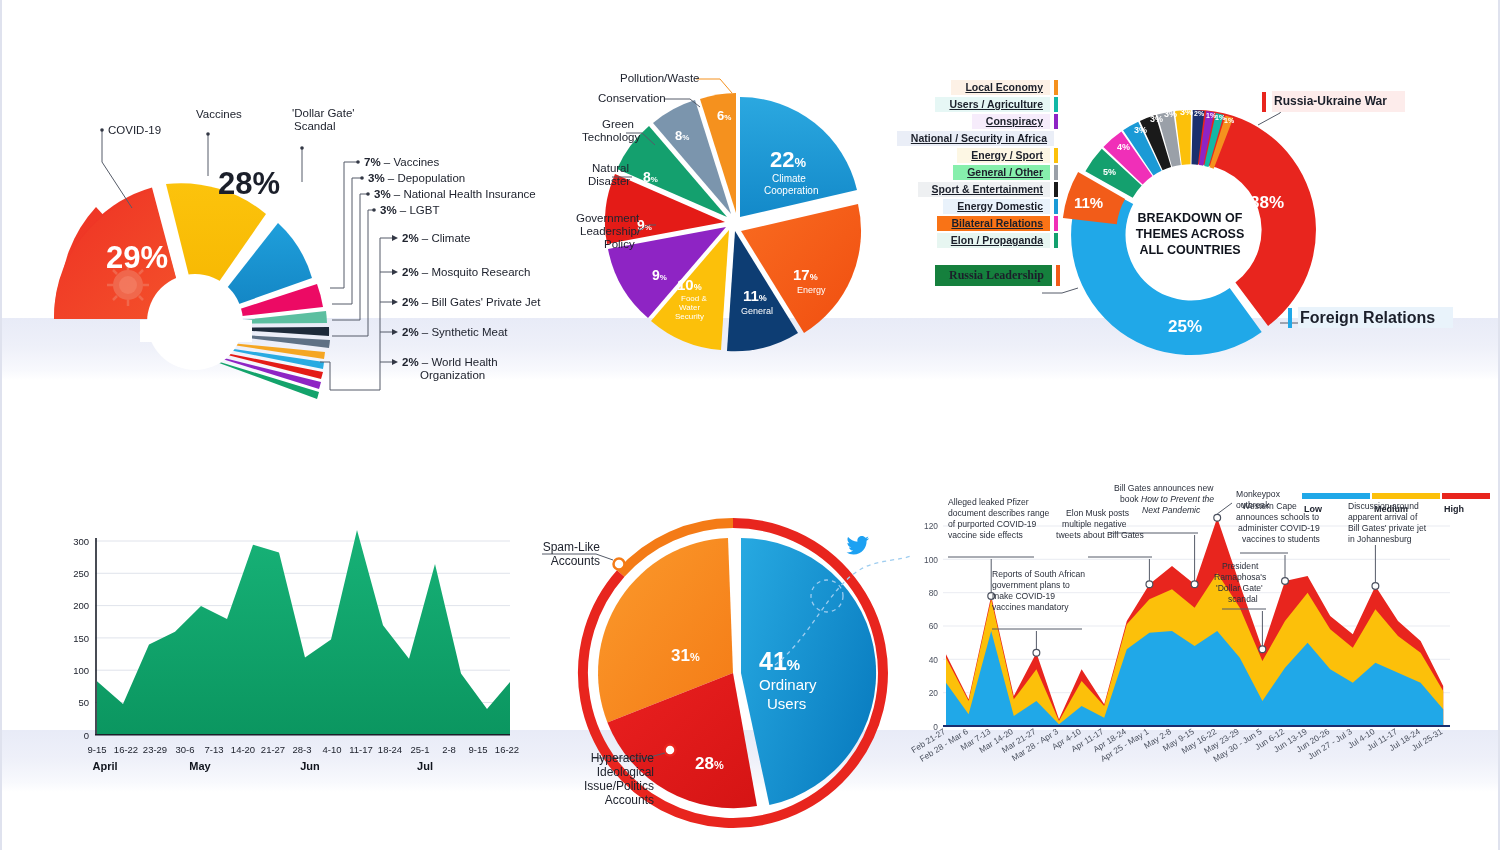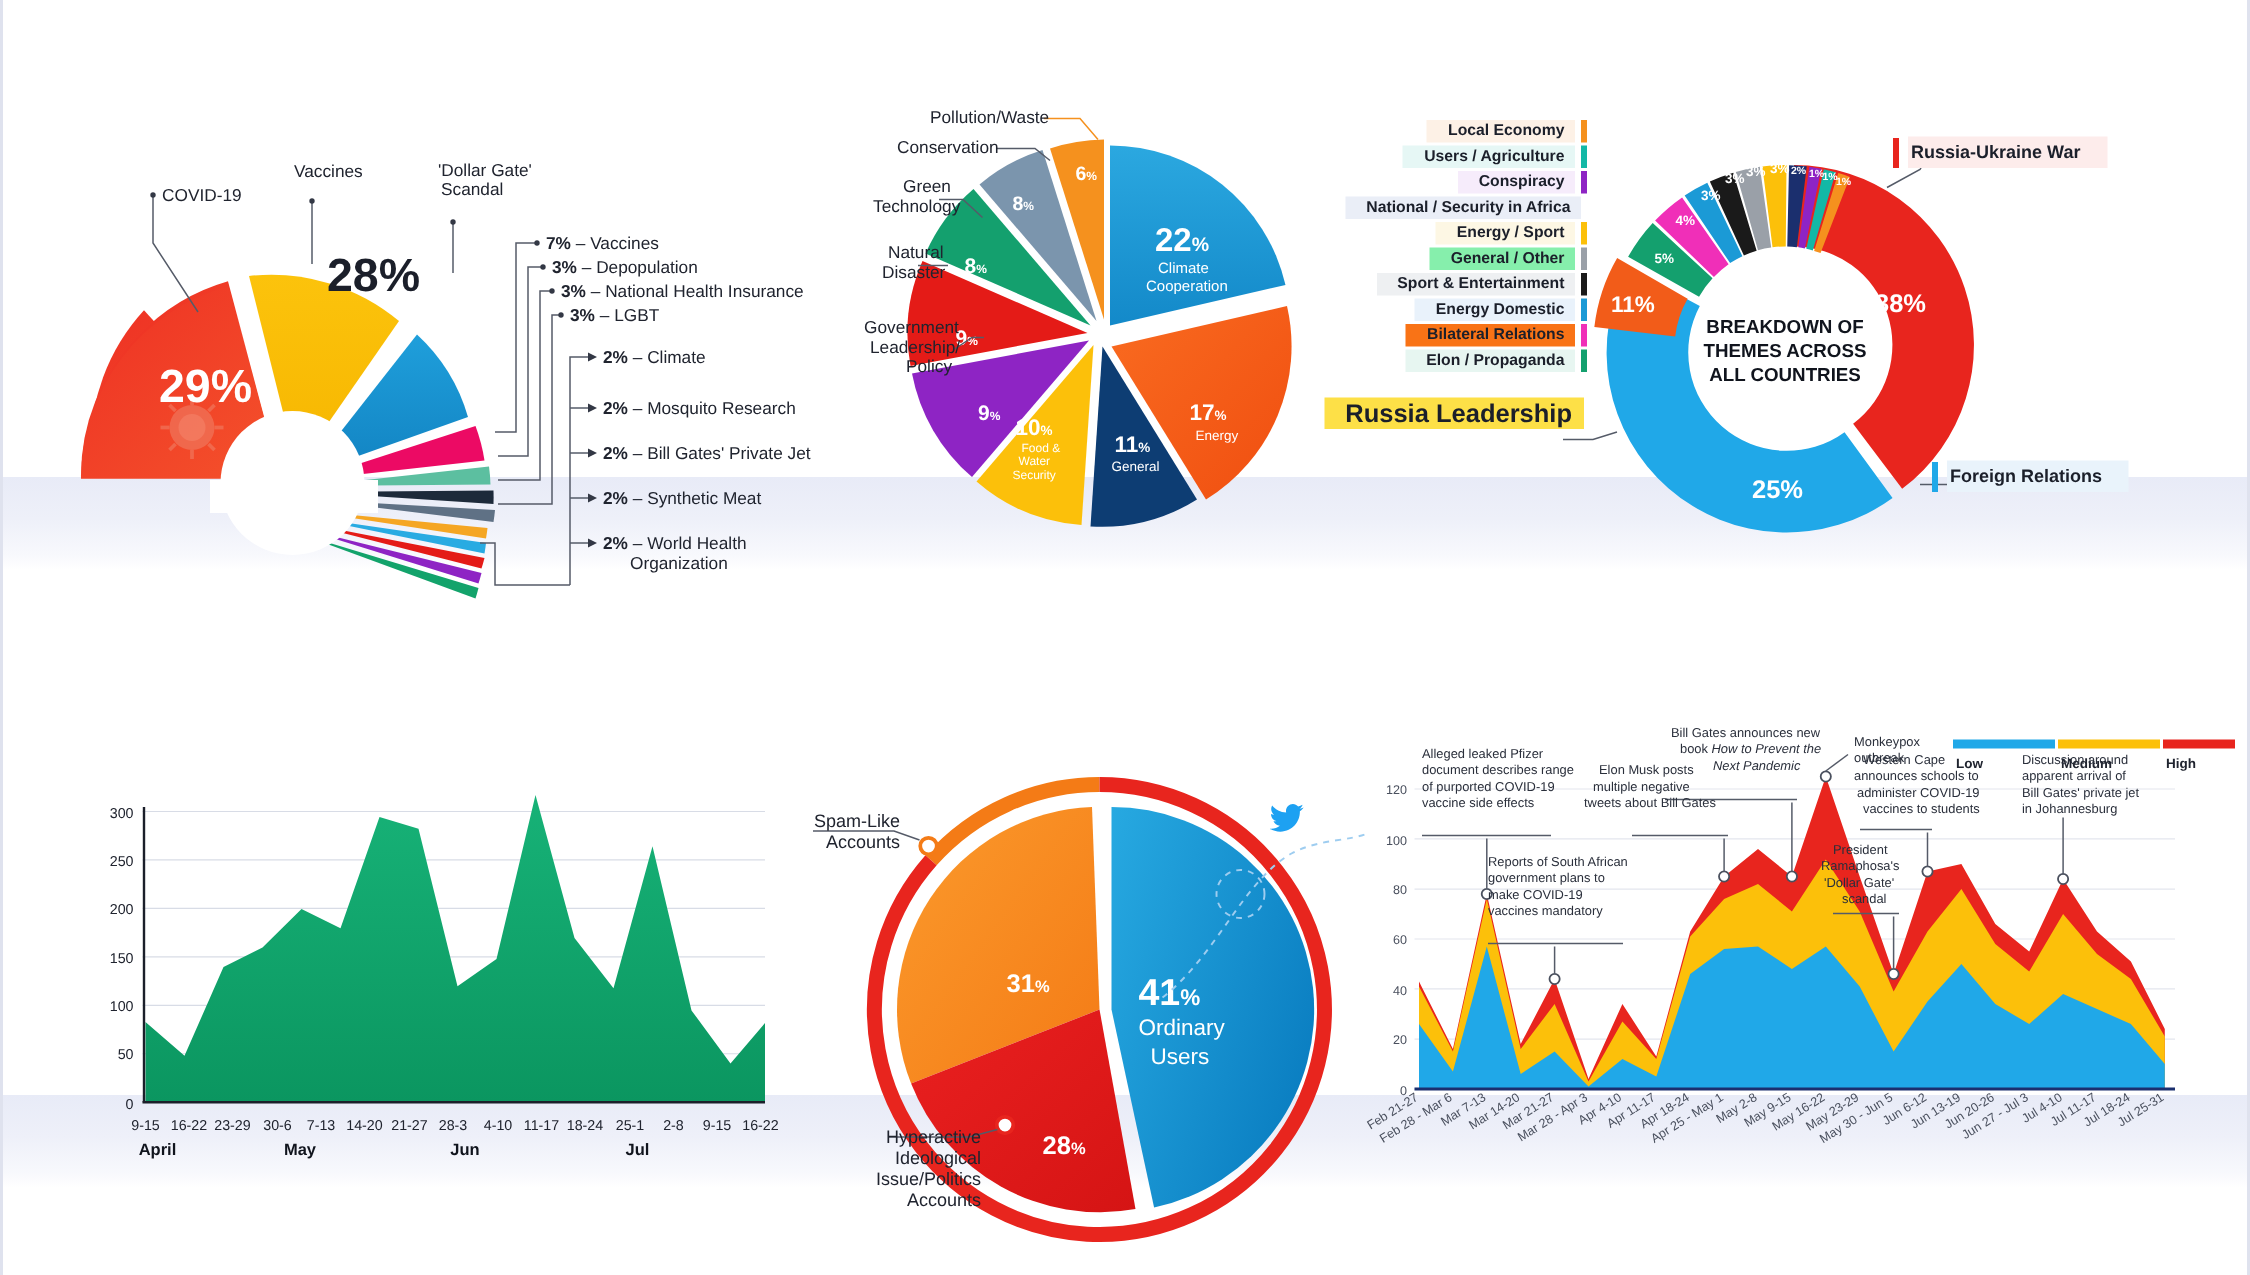--- a/index.html
+++ b/index.html
@@ -236,21 +236,21 @@
       <text class="lbl" x="32" y="117">Natural</text>
       <text class="lbl" x="28" y="130">Disaster</text>
 
       <polyline class="lead" points="76,178 88,170 96,170"></polyline>
       <text class="lbl" x="16" y="167">Government</text>
       <text class="lbl" x="20" y="180">Leadership/</text>
       <text class="lbl" x="44" y="193">Policy</text>
     </svg>
   </div>
 
-  <div class="panel" style="left:898px;top:80px;width:160px;">
+  <div class="panel" style="left:898px;top:80px;width:160px;text-decoration:underline;">
     <div class="legend-row">
       <span class="legend-lbl" style="background:#fdf1e6">Local Economy</span>
       <span class="legend-swatch" style="background:#f5911e"></span>
     </div>
     <div class="legend-row">
       <span class="legend-lbl" style="background:#e6f7f5">Users / Agriculture</span>
       <span class="legend-swatch" style="background:#13b8a6"></span>
     </div>
     <div class="legend-row">
       <span class="legend-lbl" style="background:#f6ecfb">Conspiracy</span>
@@ -281,21 +281,21 @@
       <span class="legend-swatch" style="background:#f02fb8"></span>
     </div>
     <div class="legend-row">
       <span class="legend-lbl" style="background:#e7f6f1">Elon / Propaganda</span>
       <span class="legend-swatch" style="background:#14a06e"></span>
     </div>
   </div>
 
   <div class="panel" style="left:890px;top:268px;width:170px;">
     <div class="legend-row">
-      <span class="legend-lbl" style="background:#fde047;font-size:17px;padding:4px 8px 4px 14px;">Russia Leadership</span>
+      <span class="legend-lbl" style="background:#15803d;font-size:12px;padding:4px 8px 4px 14px;font-family:Liberation Serif, serif;">Russia Leadership</span>
       <span class="legend-swatch" style="background:#f25c19;height:21px;width:4px"></span>
     </div>
   </div>
 
   <div class="panel" style="left:1040px;top:55px;width:460px;height:310px;">
     <svg width="460" height="310" viewBox="0 0 460 310">
       <g transform="translate(150,175)">
 
         <path transform="translate(6,0)" d="M0 -120 A120 120 0 0 1 72.1 95.9 L39.4 52.5 A65.7 65.7 0 0 0 0 -65.7 Z" fill="#e8251e"></path>
 
@@ -346,21 +346,21 @@
   <div class="panel" style="left:1262px;top:94px;text-align:center;">
     <div class="legend-row" style="justify-content:flex-start">
       <span class="legend-swatch" style="background:#e8251e;height:20px;width:4px;margin:0 6px 0 0"></span>
       <span class="legend-lbl" style="background:#fdeceb;font-size:12px;padding:4px 18px 4px 2px">Russia-Ukraine War</span>
     </div>
   </div>
 
   <div class="panel" style="left:1288px;top:310px;">
     <div class="legend-row" style="justify-content:flex-start">
       <span class="legend-swatch" style="background:#20a8e8;height:20px;width:4px;margin:0 6px 0 0"></span>
-      <span class="legend-lbl" style="background:#e9f3fb;font-size:12px;padding:4px 18px 4px 2px">Foreign Relations</span>
+      <span class="legend-lbl" style="background:#e9f3fb;font-size:16px;padding:4px 18px 4px 2px">Foreign Relations</span>
     </div>
   </div>
 
   <div class="panel" style="left:55px;top:520px;width:480px;height:250px;">
     <svg width="480" height="250" viewBox="0 0 480 250">
       <defs>
         <linearGradient id="grn" x1="0" y1="0" x2="0" y2="1">
           <stop offset="0%" stop-color="#17b277"></stop>
             <stop offset="100%" stop-color="#0b9660"></stop>
         </linearGradient>

